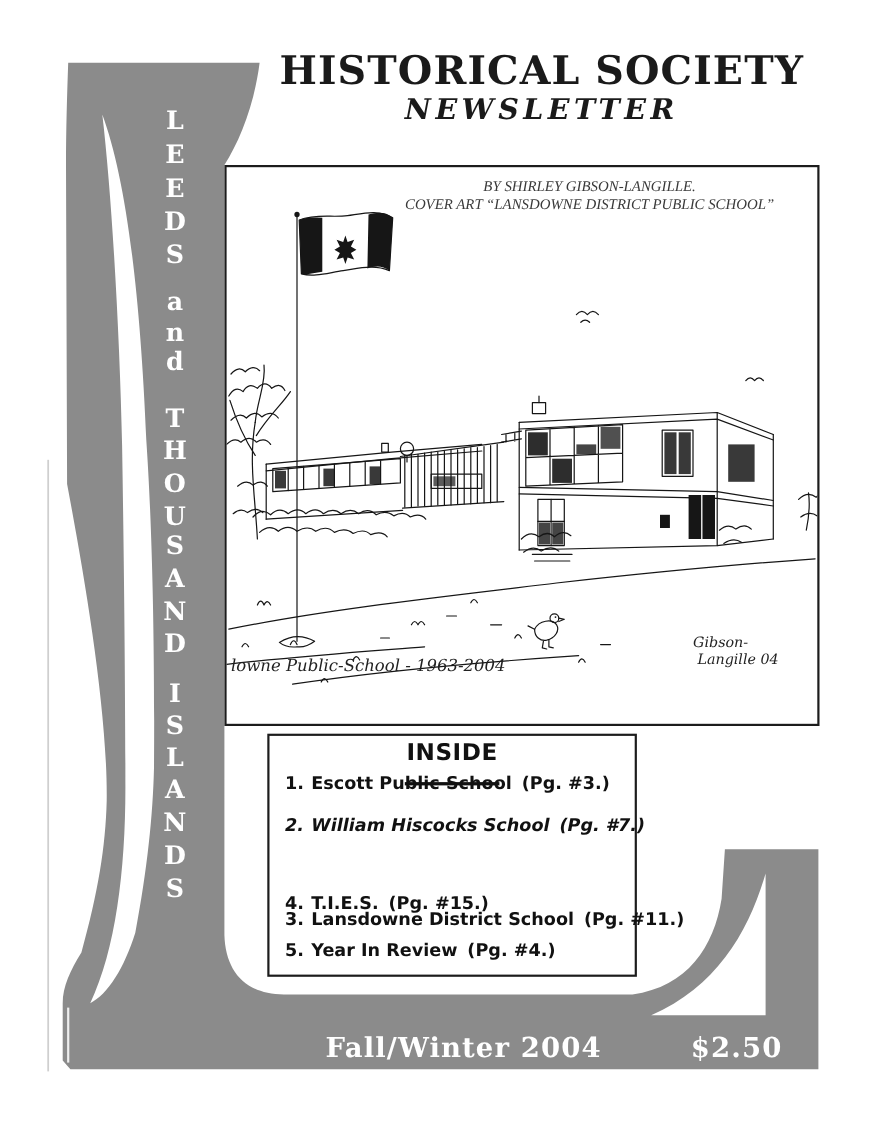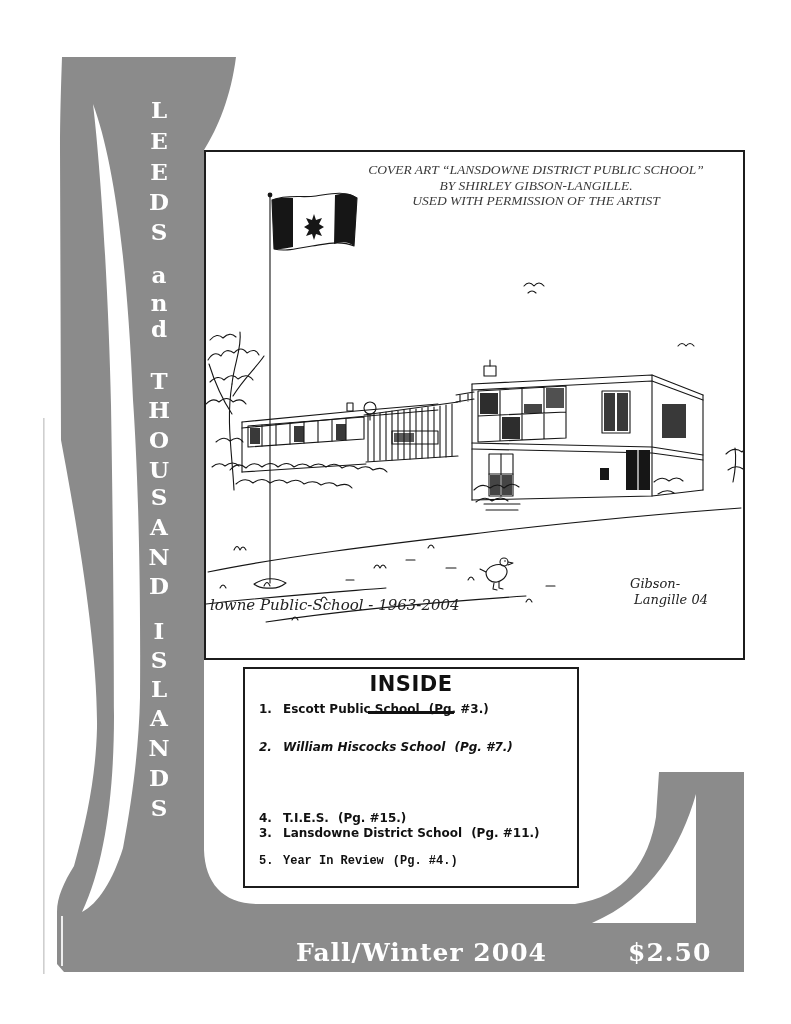--- a/index.html
+++ b/index.html
@@ -37,21 +37,21 @@
   .sk{stroke:#161616;stroke-width:1.1;fill:none;stroke-linecap:round;stroke-linejoin:round}
   .skf{fill:#161616;stroke:none}
   .hand{font-family:"DejaVu Serif",serif;font-style:italic;fill:#222}
 
   
   #insideBox{position:absolute;left:243px;top:667px;width:332px;height:217px;border:2px solid #1c1c1c;
     background:#fff;z-index:2;font-family:"DejaVu Sans",sans-serif;color:#111}
   #insideTitle{position:absolute;top:3px;left:0;width:100%;text-align:center;
     font-size:21px;font-weight:bold;letter-spacing:.5px;}
   #insideTitle span{border-bottom:3px solid #111;padding:0 1px 15px 1px;}
-  .inside-item{position:absolute;left:14px;white-space:nowrap;font-size:12px;font-weight:bold;}
+  .inside-item{position:absolute;left:14px;white-space:nowrap;font-size:16px;font-weight:bold;}
   .inside-item .num{display:inline-block;width:24px;}
   .inside-item .pg{margin-left:9px;}
 
   
   .footer-text{position:absolute;z-index:2;color:#ffffff;font-family:"DejaVu Serif",serif;
     font-weight:bold;font-size:25px;letter-spacing:1px;line-height:30px;}
 </style>
 </head>
 <body>
 
@@ -111,20 +111,24 @@
       <span class="spine-letter" style="top: 574px;">D</span>
       <span class="spine-letter" style="top: 619px;">I</span>
       <span class="spine-letter" style="top: 648px;">S</span>
       <span class="spine-letter" style="top: 677px;">L</span>
       <span class="spine-letter" style="top: 706px;">A</span>
       <span class="spine-letter" style="top: 736px;">N</span>
       <span class="spine-letter" style="top: 766px;">D</span>
       <span class="spine-letter" style="top: 796px;">S</span>
     </div>
 
+  <div id="masthead">
+    <h1>HISTORICAL SOCIETY</h1>
+    <h2>NEWSLETTER</h2>
+  </div>
 
   <div id="frame">
     <svg id="drawing" width="537" height="506" viewBox="0 0 537 506">
 
       <g>
         <line class="sk" x1="64" y1="45" x2="64" y2="431" stroke-width="2"></line>
         <circle class="skf" cx="64" cy="43" r="2.4"></circle>
         <path class="sk" d="M48,432 q16,-10 32,-1 q-8,6 -16,5 q-10,1 -16,-4 Z"></path>
       </g>
 
@@ -233,35 +237,34 @@
         <path d="M322,141 q4,-4 8,0"></path>
         <path d="M472,194 q4,-5 8,0 q4,-5 8,0"></path>
       </g>
 
       <text class="hand" x="4" y="458" font-size="15">lowne Public-School - 1963-2004</text>
       <text class="hand" x="424" y="436" font-size="13">Gibson-</text>
       <text class="hand" x="428" y="452" font-size="13">Langille 04</text>
     </svg>
 
     <div id="caption">
+      <div>BY SHIRLEY GIBSON-LANGILLE.</div>
       <div>COVER ART “LANSDOWNE DISTRICT PUBLIC SCHOOL”</div>
-      <div>BY SHIRLEY GIBSON-LANGILLE.</div>
-      <div>USED WITH PERMISSION OF THE ARTIST</div>
     </div>
   </div>
 
   <div id="insideBox">
     <div id="insideTitle">
       <span>INSIDE</span>
     </div>
     <div>
         <div class="inside-item" style="top: 33px;"><span class="num">1.</span><span class="lbl">Escott Public School</span><span class="pg">(Pg. #3.)</span></div>
         <div class="inside-item" style="top: 71px; font-style: italic;"><span class="num">2.</span><span class="lbl">William Hiscocks School</span><span class="pg">(Pg. #7.)</span></div>
         <div class="inside-item" style="top: 109px; margin-top: 48px;"><span class="num">3.</span><span class="lbl">Lansdowne District School</span><span class="pg">(Pg. #11.)</span></div>
         <div class="inside-item" style="top: 142px;"><span class="num">4.</span><span class="lbl">T.I.E.S.</span><span class="pg">(Pg. #15.)</span></div>
-        <div class="inside-item" style="top: 185px; font-family: Liberation Mono, monospace;"><span class="num">5.</span><span class="lbl">Year In Review</span><span class="pg">(Pg. #4.)</span></div>
+        <div class="inside-item" style="top: 185px;"><span class="num">5.</span><span class="lbl">Year In Review</span><span class="pg">(Pg. #4.)</span></div>
       </div>
   </div>
 
   <div class="footer-text" style="left:296px;top:938px">Fall/Winter 2004</div>
   <div class="footer-text" style="left:628px;top:938px">$2.50</div>
 
 </div>
 
 </body></html>

